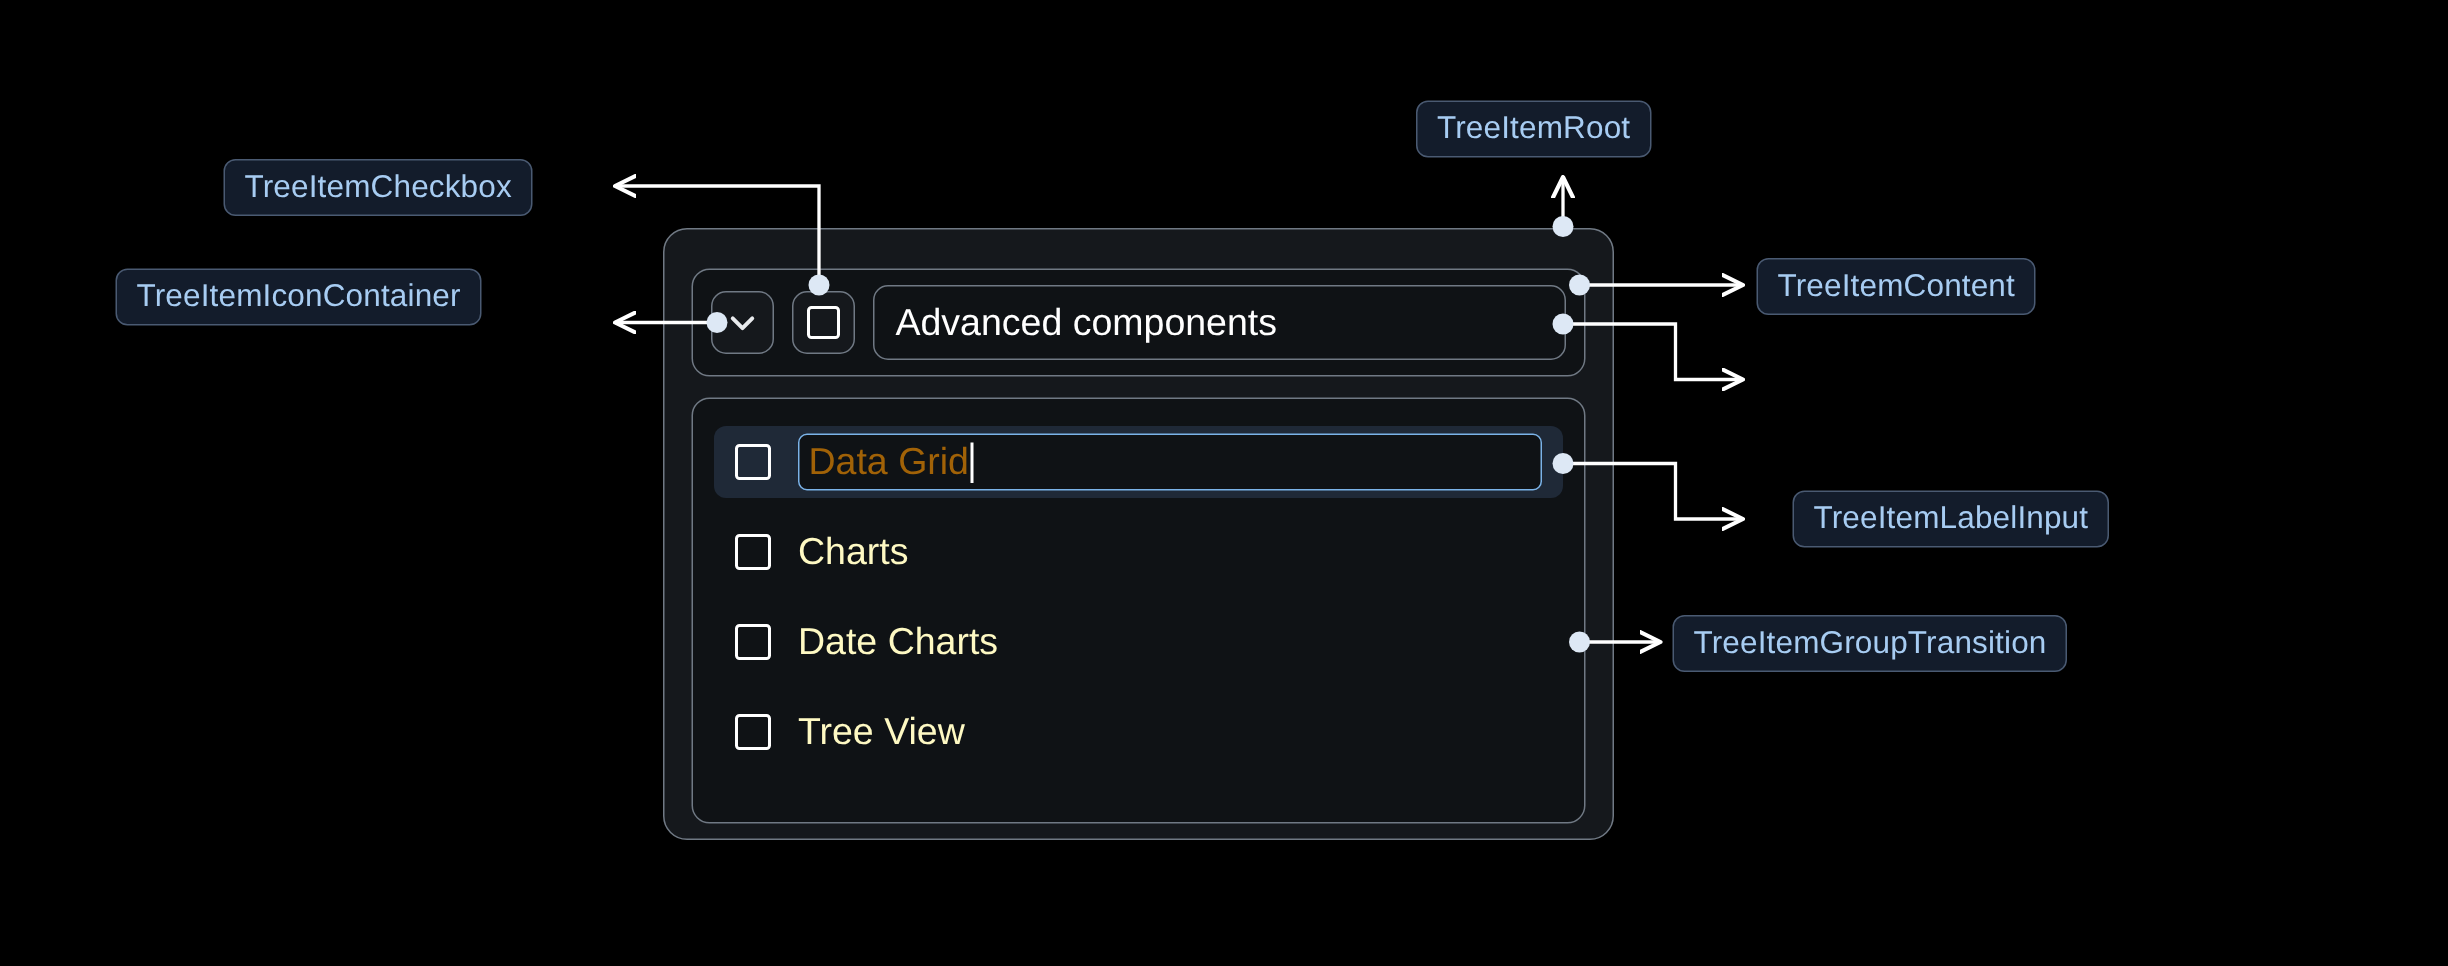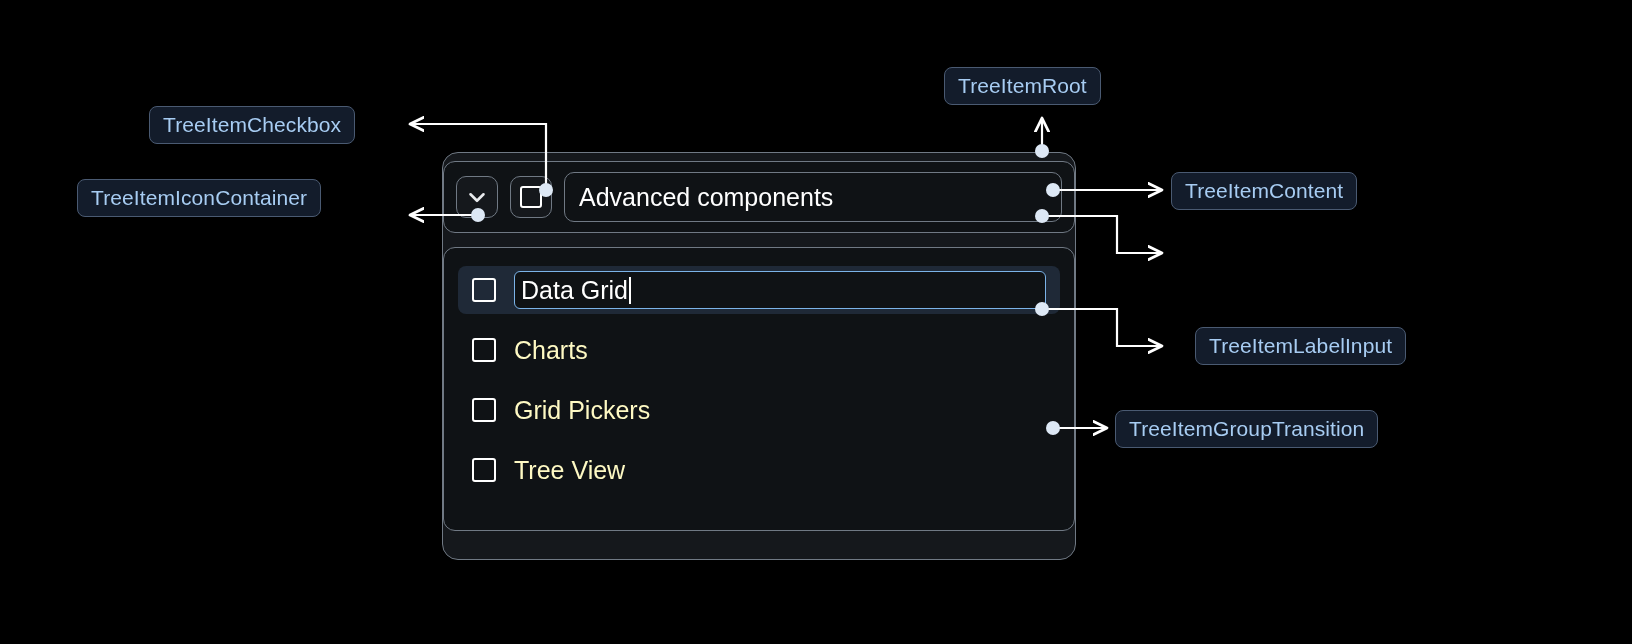--- a/index.html
+++ b/index.html
@@ -48,20 +48,21 @@
   
   .tree-root {
     position: absolute;
     left: 442px;
     top: 152px;
     width: 634px;
     height: 408px;
     background: #15181c;
     border: 1px solid #707984;
     border-radius: 16px;
+    padding: 18px;
     z-index: 2;
     text-align: right;
   }
 
   
   .tree-content {
     position: relative;
     display: flex;
     align-items: center;
     gap: 12px;
@@ -162,21 +163,21 @@
   
   .label-input {
     flex: 1 1 auto;
     height: 38px;
     display: flex;
     align-items: center;
     background: #0f1215;
     border: 1.5px solid #7bb3e8;
     border-radius: 6px;
     padding: 0 6px;
-    color: #ffffff;
+    color: #a16207;
     font-size: 25px;
     font-family: "Liberation Sans", sans-serif;
   }
   .caret {
     display: inline-block;
     width: 2px;
     height: 27px;
     background: #ffffff;
     margin-left: 1px;
   }
@@ -269,21 +270,21 @@
         </span>
       </div>
 
       <div class="child-row">
         <span class="cbox-plain"></span>
         <span class="child-text">Charts</span>
       </div>
 
       <div class="child-row">
         <span class="cbox-plain"></span>
-        <span class="child-text">Grid Pickers</span>
+        <span class="child-text">Date Charts</span>
       </div>
 
       <div class="child-row">
         <span class="cbox-plain"></span>
         <span class="child-text">Tree View</span>
       </div>
 
     </div>
   </div>
 

